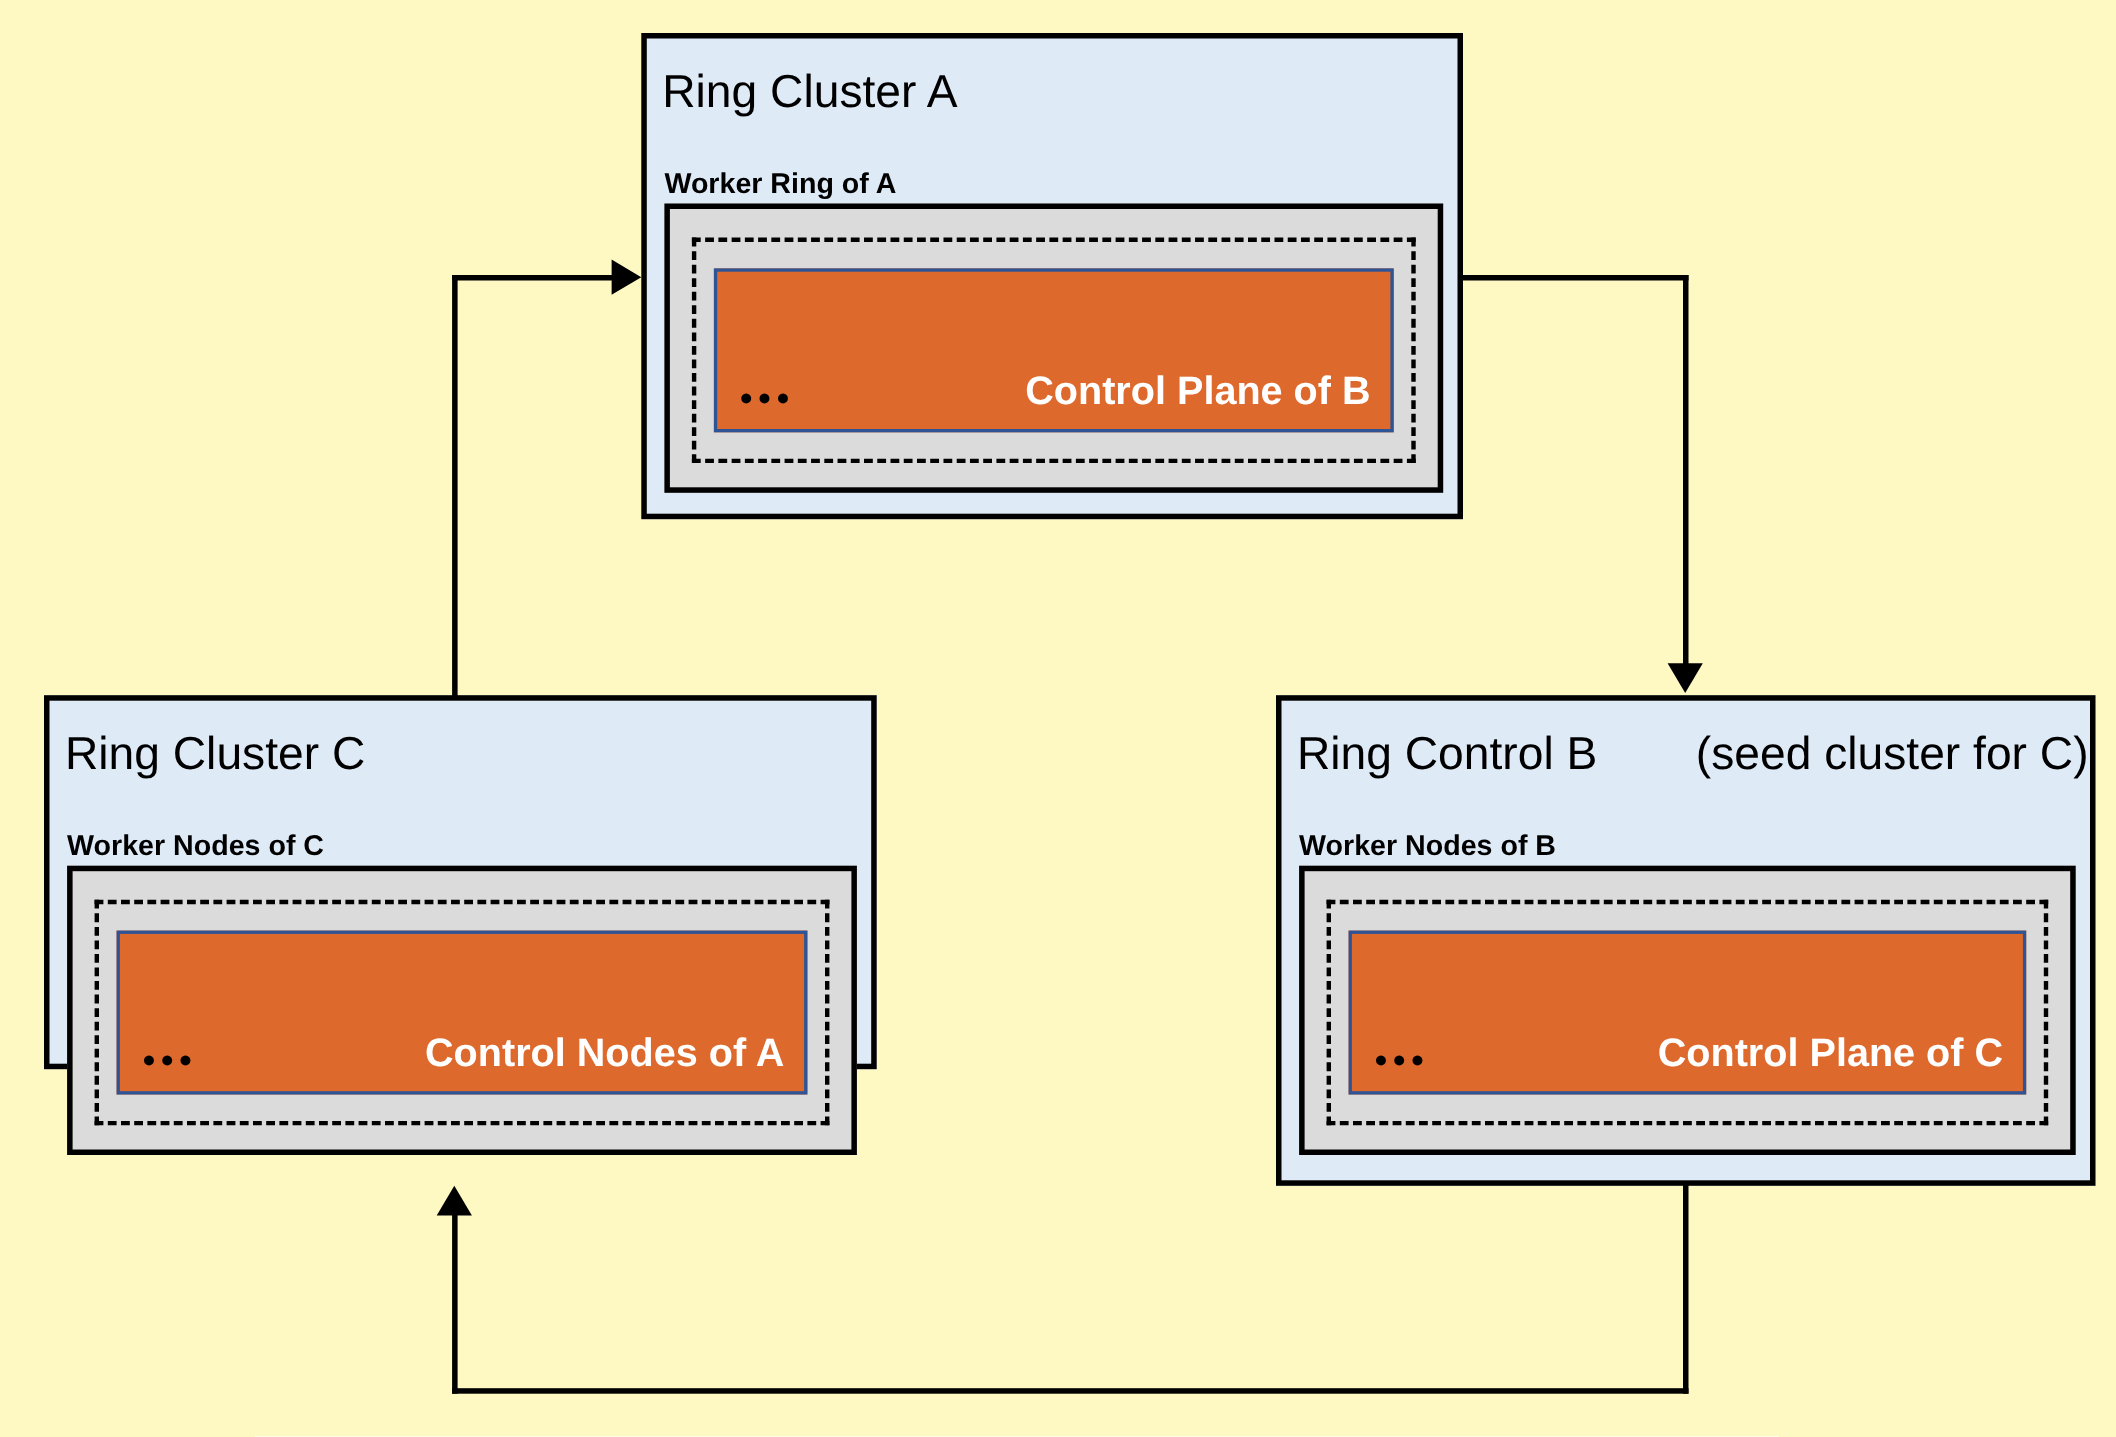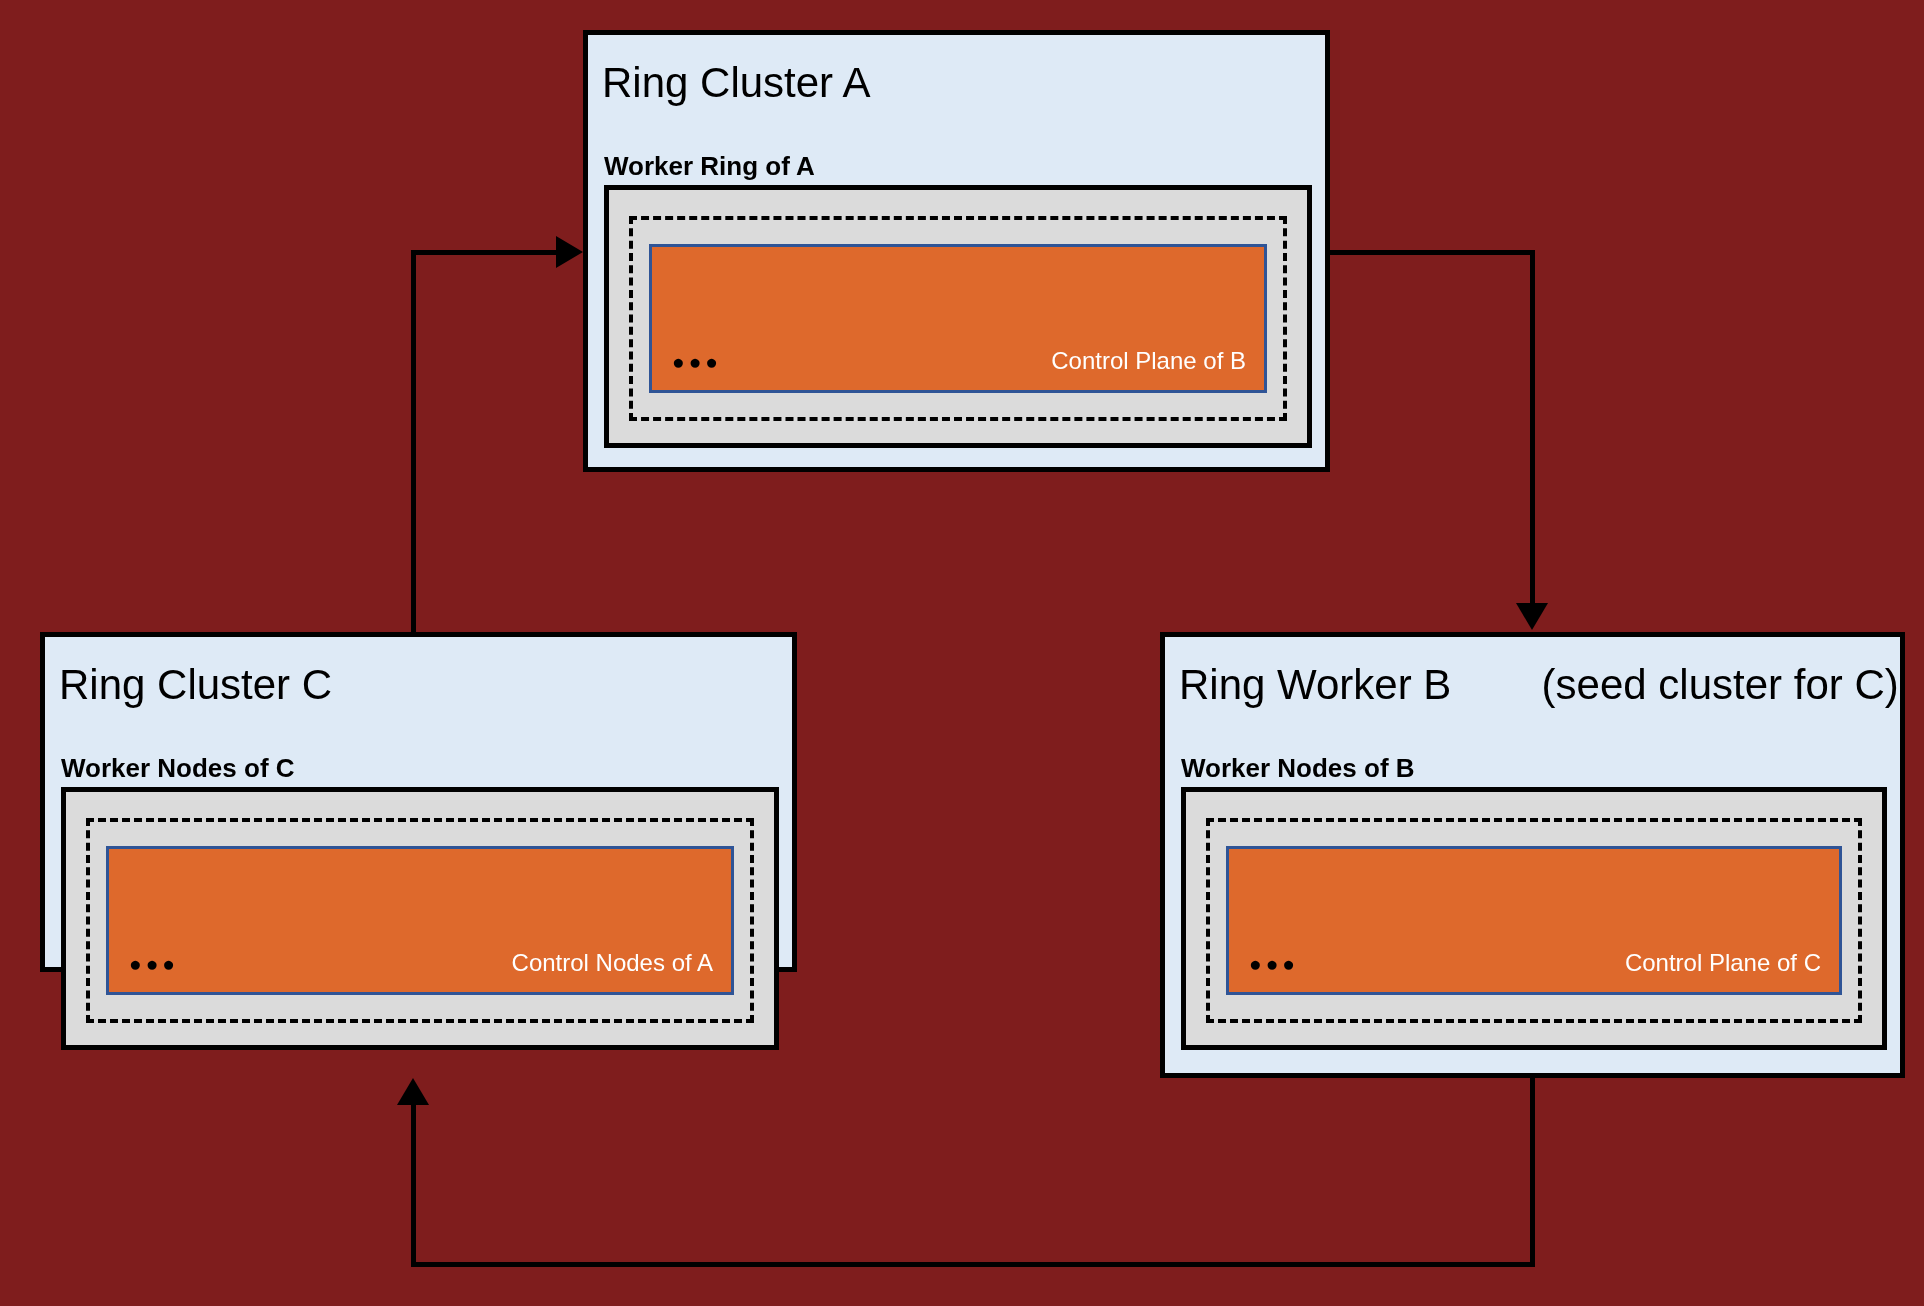--- a/index.html
+++ b/index.html
@@ -1,20 +1,20 @@
 <!DOCTYPE html>
 <html><head>
 <meta charset="utf-8">
 <style>
   html, body { margin: 0; padding: 0; background: #ffffff; }
   #canvas {
     position: relative;
     width: 1924px;
     height: 1306px;
-    background: #7f1d1d;
+    background: #fef9c3;
     font-family: "Liberation Sans", sans-serif;
     overflow: hidden;
   }
 
   
   .cluster {
     position: absolute;
     background: #DEEAF6;
     border: 5px solid #000000;
     box-sizing: border-box;
@@ -76,22 +76,22 @@
     bottom: 18px;
     font-size: 21px;
     letter-spacing: 4px;
     line-height: 1;
     color: #000000;
   }
   .control-label {
     position: absolute;
     right: 18px;
     bottom: 14px;
-    font-size: 24px;
-    font-weight: normal;
+    font-size: 36px;
+    font-weight: bold;
     color: #ffffff;
     line-height: 1.2;
     white-space: nowrap;
   }
 
   
   .line { position: absolute; background: #000000; }
   .line-c-to-a-v  { left: 411px;  top: 250px;  width: 5px;    height: 384px; }
   .line-c-to-a-h  { left: 411px;  top: 250px;  width: 150px;  height: 5px;   }
   .line-a-to-b-h  { left: 1327px; top: 250px;  width: 208px;  height: 5px;   }
@@ -150,21 +150,21 @@
         <div class="control-box">
           <span class="dots">●●●</span>
           <span class="control-label">Control Nodes of A</span>
         </div>
       </div>
     </div>
   </div>
 
   <div class="cluster" style="left:1160px; top:632px; width:745px; height:446px;">
     <div class="title-row">
-      <span>Ring Worker B</span>
+      <span>Ring Control B</span>
       <span class="seed-note">(seed cluster for C)</span>
     </div>
     <div class="worker-label">Worker Nodes of B</div>
     <div class="worker-box">
       <div class="dashed-box">
         <div class="control-box">
           <span class="dots">●●●</span>
           <span class="control-label">Control Plane of C</span>
         </div>
       </div>

